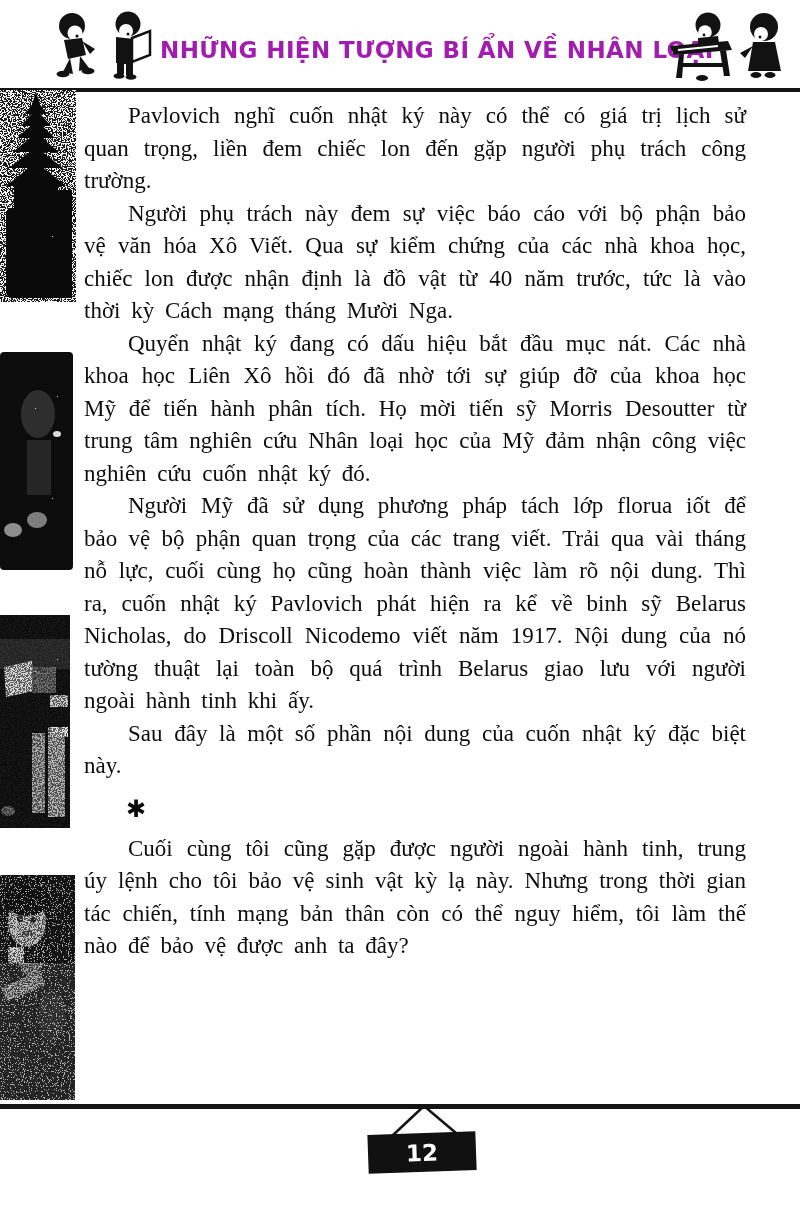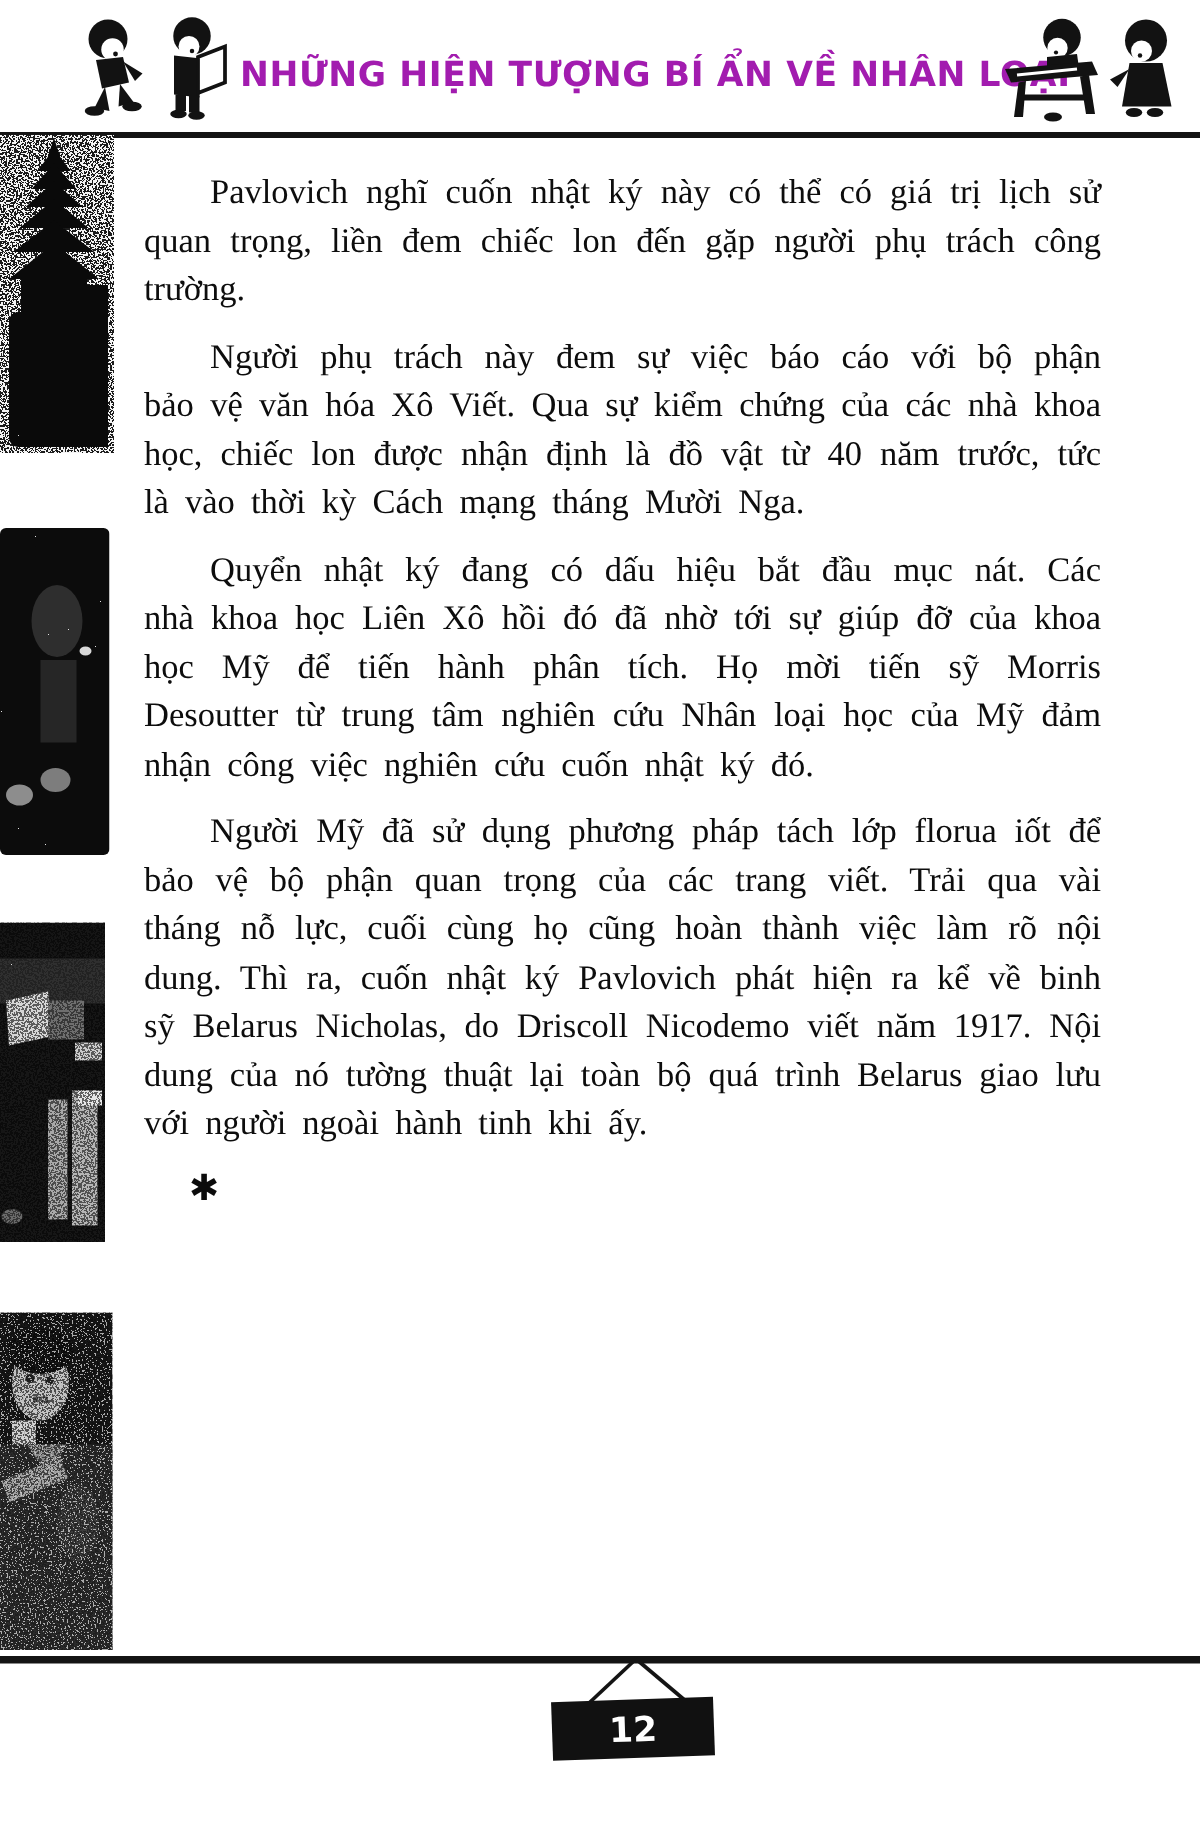--- a/index.html
+++ b/index.html
@@ -21,21 +21,21 @@
   .rule-top    { position:absolute; top:88px;  left:0; width:800px; height:4px; background:#141414; }
   .rule-bottom { position:absolute; top:1104px; left:0; width:800px; height:5px; background:#141414; }
   
   .side-img { position:absolute; left:0; display:block; }
   
   .content {
     position:absolute; left:84px; top:100px; width:662px;
     font-size:23px; line-height:32.5px; text-align:justify;
     word-spacing:5px; color:#0d0d0d;
   }
-  .content p { margin:12px; text-indent:44px; }
+  .content p { margin:0; text-indent:44px; }
   .diary-heading {
     display:flex; align-items:center; gap:16px;
     margin:15px 0 11px; padding-left:42px;
     font-family:"DejaVu Sans","Liberation Sans",sans-serif;
     font-weight:bold; font-size:22px; word-spacing:1px; color:#0b0b0b;
   }
   .diary-heading .star { font-size:24px; line-height:1; transform:translateY(-1px); }
   
   .page-tab { position:absolute; left:300px; top:1100px; }
 </style>
@@ -185,23 +185,25 @@
     <ellipse cx="52" cy="140" rx="14" ry="26" fill="#3c3c3c"></ellipse>
     <rect width="75" height="225" filter="url(#grainDark)" opacity="0.7"></rect>
     <rect width="75" height="225" filter="url(#speckleDense)" opacity="0.8"></rect>
   </svg>
 
   <div class="content">
     <p>Pavlovich nghĩ cuốn nhật ký này có thể có giá trị lịch sử quan trọng, liền đem chiếc lon đến gặp người phụ trách công trường.</p>
     <p>Người phụ trách này đem sự việc báo cáo với bộ phận bảo vệ văn hóa Xô Viết. Qua sự kiểm chứng của các nhà khoa học, chiếc lon được nhận định là đồ vật từ 40 năm trước, tức là vào thời kỳ Cách mạng tháng Mười Nga.</p>
     <p>Quyển nhật ký đang có dấu hiệu bắt đầu mục nát. Các nhà khoa học Liên Xô hồi đó đã nhờ tới sự giúp đỡ của khoa học Mỹ để tiến hành phân tích. Họ mời tiến sỹ Morris Desoutter từ trung tâm nghiên cứu Nhân loại học của Mỹ đảm nhận công việc nghiên cứu cuốn nhật ký đó.</p>
     <p>Người Mỹ đã sử dụng phương pháp tách lớp florua iốt để bảo vệ bộ phận quan trọng của các trang viết. Trải qua vài tháng nỗ lực, cuối cùng họ cũng hoàn thành việc làm rõ nội dung. Thì ra, cuốn nhật ký Pavlovich phát hiện ra kể về binh sỹ Belarus Nicholas, do Driscoll Nicodemo viết năm 1917. Nội dung của nó tường thuật lại toàn bộ quá trình Belarus giao lưu với người ngoài hành tinh khi ấy.</p>
+    <p>Sau đây là một số phần nội dung của cuốn nhật ký đặc biệt này.</p>
     <div class="diary-heading">
       <span class="star">✱</span>
     </div>
+    <p>Cuối cùng tôi cũng gặp được người ngoài hành tinh, trung úy lệnh cho tôi bảo vệ sinh vật kỳ lạ này. Nhưng trong thời gian tác chiến, tính mạng bản thân còn có thể nguy hiểm, tôi làm thế nào để bảo vệ được anh ta đây?</p>
   </div>
 
   <div class="rule-bottom"></div>
 
   <svg class="page-tab" width="260" height="90" viewBox="0 0 260 90">
     <line x1="124" y1="6" x2="92" y2="36" stroke="#141414" stroke-width="2.5"></line>
     <line x1="124" y1="6" x2="156" y2="33" stroke="#141414" stroke-width="2.5"></line>
     <g transform="rotate(-2 122 52)">
       <rect x="68" y="33" width="108" height="39" fill="#111111"></rect>
       <text x="122" y="61" fill="#ffffff" text-anchor="middle" font-family="DejaVu Sans, Liberation Sans, sans-serif" font-size="23" font-weight="bold">12</text>

